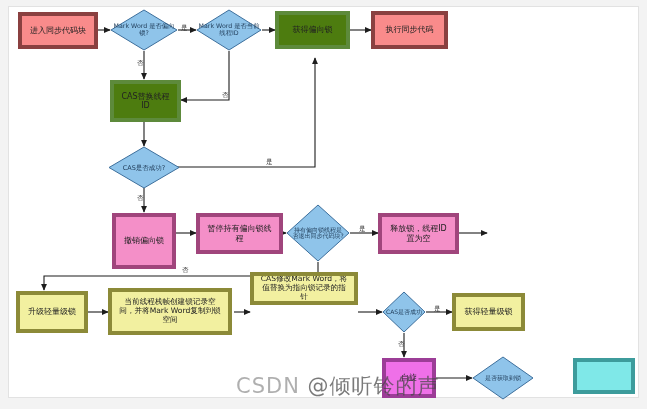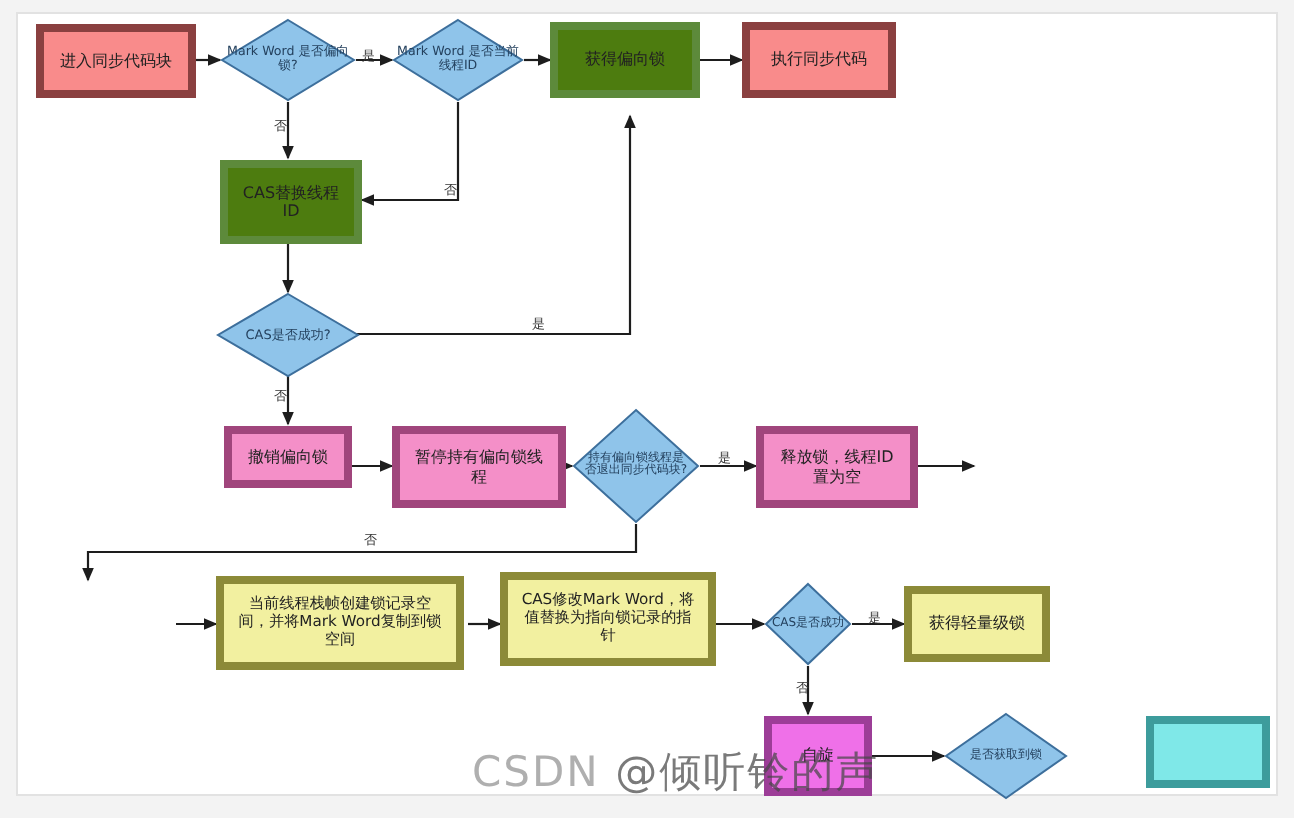--- a/index.html
+++ b/index.html
@@ -172,46 +172,49 @@
     <span>CAS替换线程ID</span>
   </div>
 
   <div class="diamond" style="left:108px;top:146px;width:72px;height:43px;">
     <svg class="dshape" viewBox="0 0 72 43">
       <polygon points="36,1 71,21.5 36,42 1,21.5" fill="#8fc4ea" stroke="#3d6f9c" stroke-width="1"></polygon>
     </svg>
     <div class="dlabel" style="font-size:6.5px;">CAS是否成功?</div>
   </div>
 
-  <div class="node rect n-pink" style="left:112px;top:213px;width:64px;height:31px;font-size:8px;">
+  <div class="node rect n-pink" style="left:112px;top:213px;width:64px;height:56px;font-size:8px;">
     <span>撤销偏向锁</span>
   </div>
 
   <div class="node rect n-pink" style="left:196px;top:213px;width:87px;height:41px;font-size:8px;padding:0 4px;">
     <span>暂停持有偏向锁线程</span>
   </div>
 
   <div class="diamond" style="left:286px;top:204px;width:64px;height:58px;">
     <svg class="dshape" viewBox="0 0 64 58">
       <polygon points="32,1 63,29 32,57 1,29" fill="#8fc4ea" stroke="#3d6f9c" stroke-width="1"></polygon>
     </svg>
     <div class="dlabel" style="font-size:6px;left:6px;right:6px;">持有偏向锁线程是否退出同步代码块?</div>
   </div>
 
   <div class="node rect n-pink" style="left:378px;top:213px;width:81px;height:41px;font-size:8px;padding:0 5px;">
     <span>释放锁，线程ID置为空</span>
   </div>
 
 
+  <div class="node rect n-yellow" style="left:16px;top:291px;width:72px;height:42px;font-size:8px;">
+    <span>升级轻量级锁</span>
+  </div>
 
   <div class="node rect n-yellow" style="left:108px;top:288px;width:124px;height:47px;font-size:7.6px;padding:0 5px;">
     <span>当前线程栈帧创建锁记录空间，并将Mark Word复制到锁空间</span>
   </div>
 
-  <div class="node rect n-yellow" style="left:250px;top:286px;width:108px;height:47px;font-size:7.6px;padding:0 5px;">
+  <div class="node rect n-yellow" style="left:250px;top:272px;width:108px;height:33px;font-size:7.6px;padding:0 5px;">
     <span>CAS修改Mark Word，将值替换为指向锁记录的指针</span>
   </div>
 
   <div class="diamond" style="left:382px;top:291px;width:44px;height:42px;">
     <svg class="dshape" viewBox="0 0 44 42">
       <polygon points="22,1 43,21 22,41 1,21" fill="#8fc4ea" stroke="#3d6f9c" stroke-width="1"></polygon>
     </svg>
     <div class="dlabel" style="font-size:6px;left:1px;right:1px;">CAS是否成功</div>
   </div>
 

